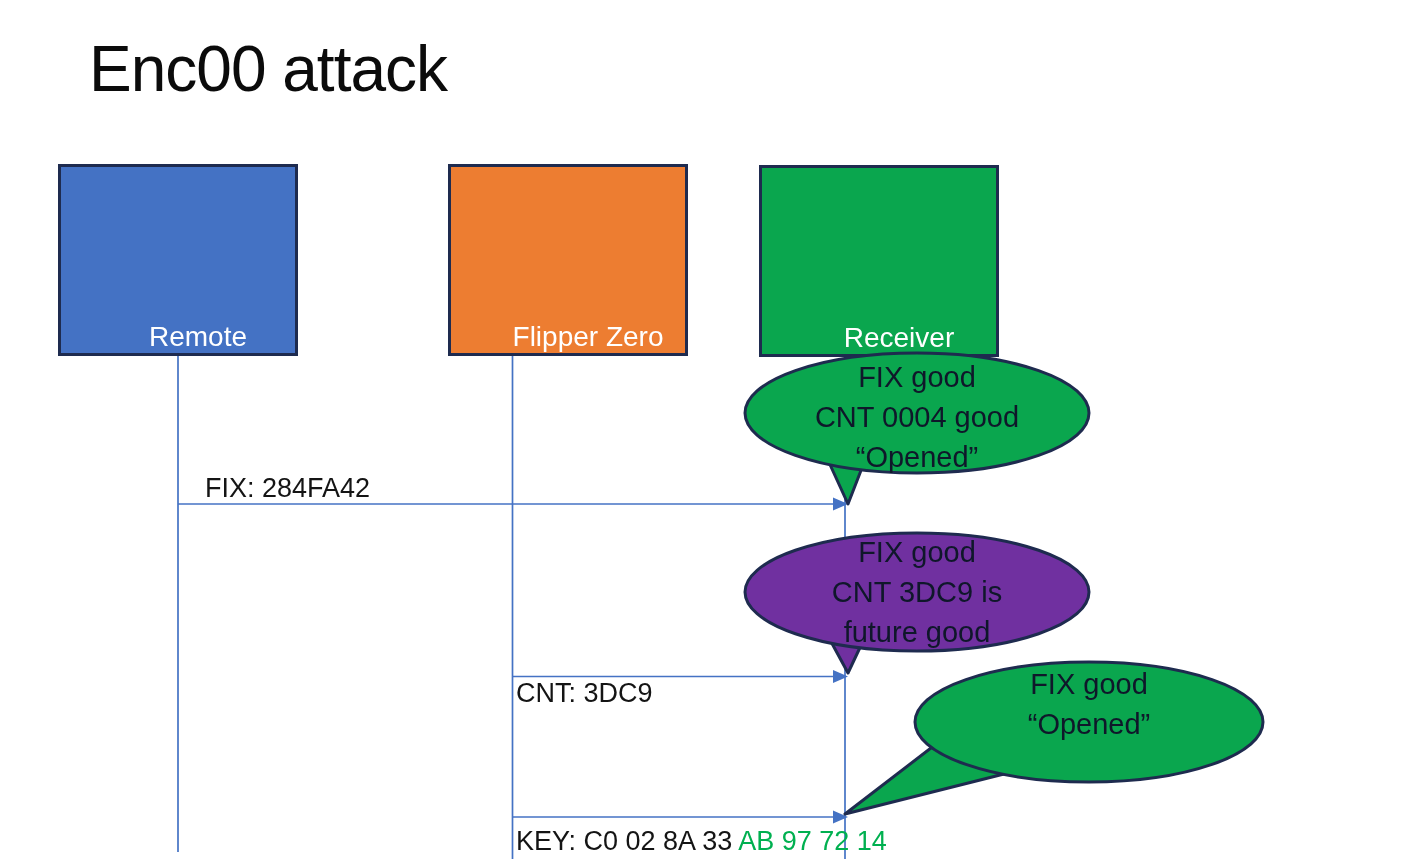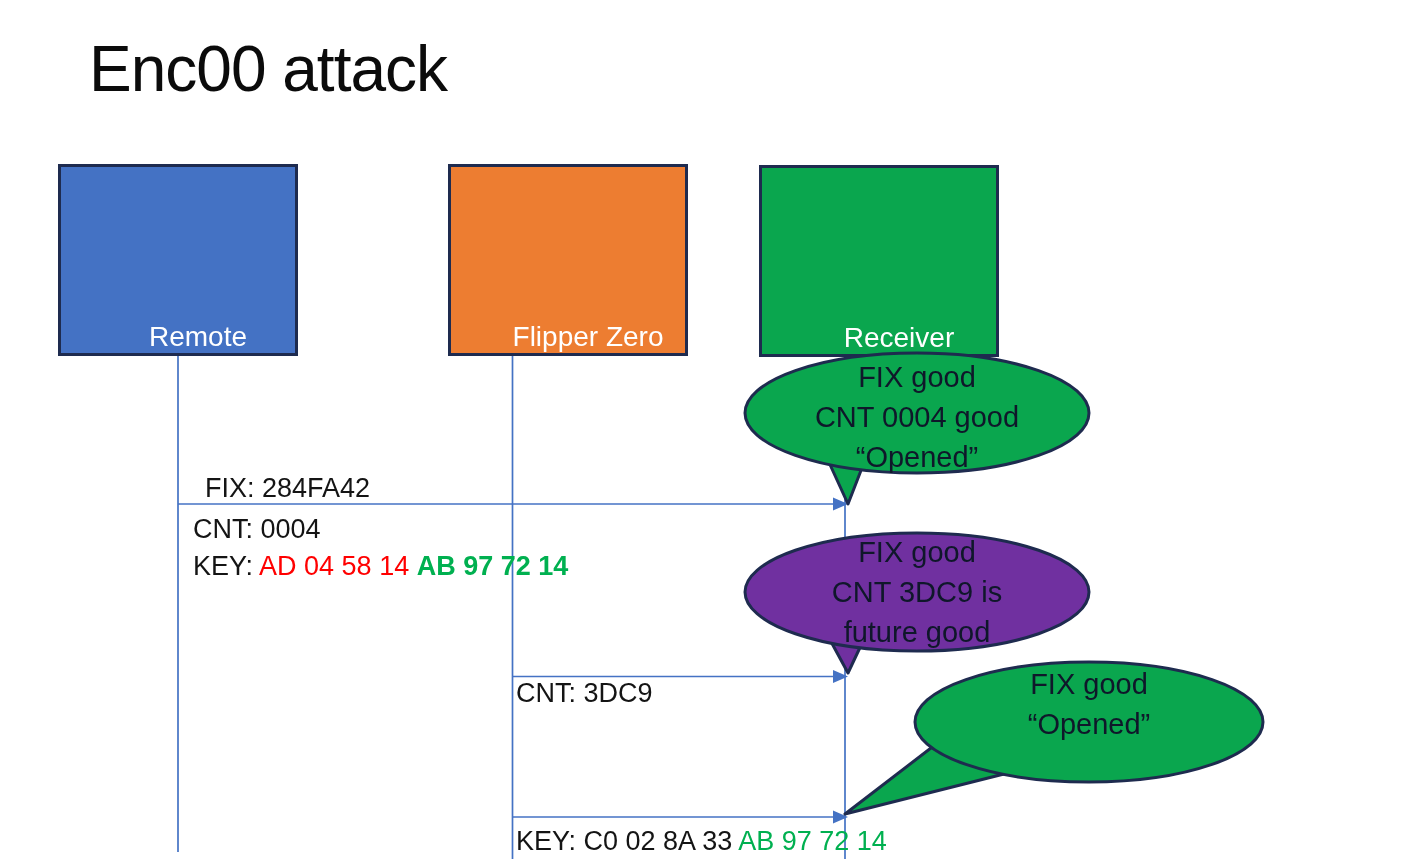--- a/index.html
+++ b/index.html
@@ -66,24 +66,20 @@
     <span>Remote</span>
   </div>
   <div class="actor actor-flipper">
     <span>Flipper Zero</span>
   </div>
   <div class="actor actor-receiver">
     <span>Receiver</span>
   </div>
 
   <div class="msg" style="left:193px; top:470px;margin-left:12px;">FIX: 284FA42</div>
-  <div class="msg" style="left:193px; top:511px;">
-    <div>CNT: 0004</div>
-    <div><span>KEY: </span><span class="t-red">AD 04 58 14 </span><span class="t-green-b">AB 97 72 14</span></div>
-  </div>
 
   <div class="msg" style="left:516px; top:643px;margin-top:32px;">CNT: 3DC9</div>
 
   <div class="msg" style="left:516px; top:823px;"><span>KEY: C0 02 8A 33 </span><span class="t-green">AB 97 72 14</span></div>
 
   <svg style="left:718px; top:342px;" width="392" height="170" viewBox="0 0 392 170">
     <path class="callout-shape" d="M98 92 L130 162 L154 100 Z"></path>
     <ellipse class="callout-shape" cx="199" cy="71" rx="172" ry="60"></ellipse>
   </svg>
   <div class="callout-text" style="left:745px; top:357px; width:344px;">

